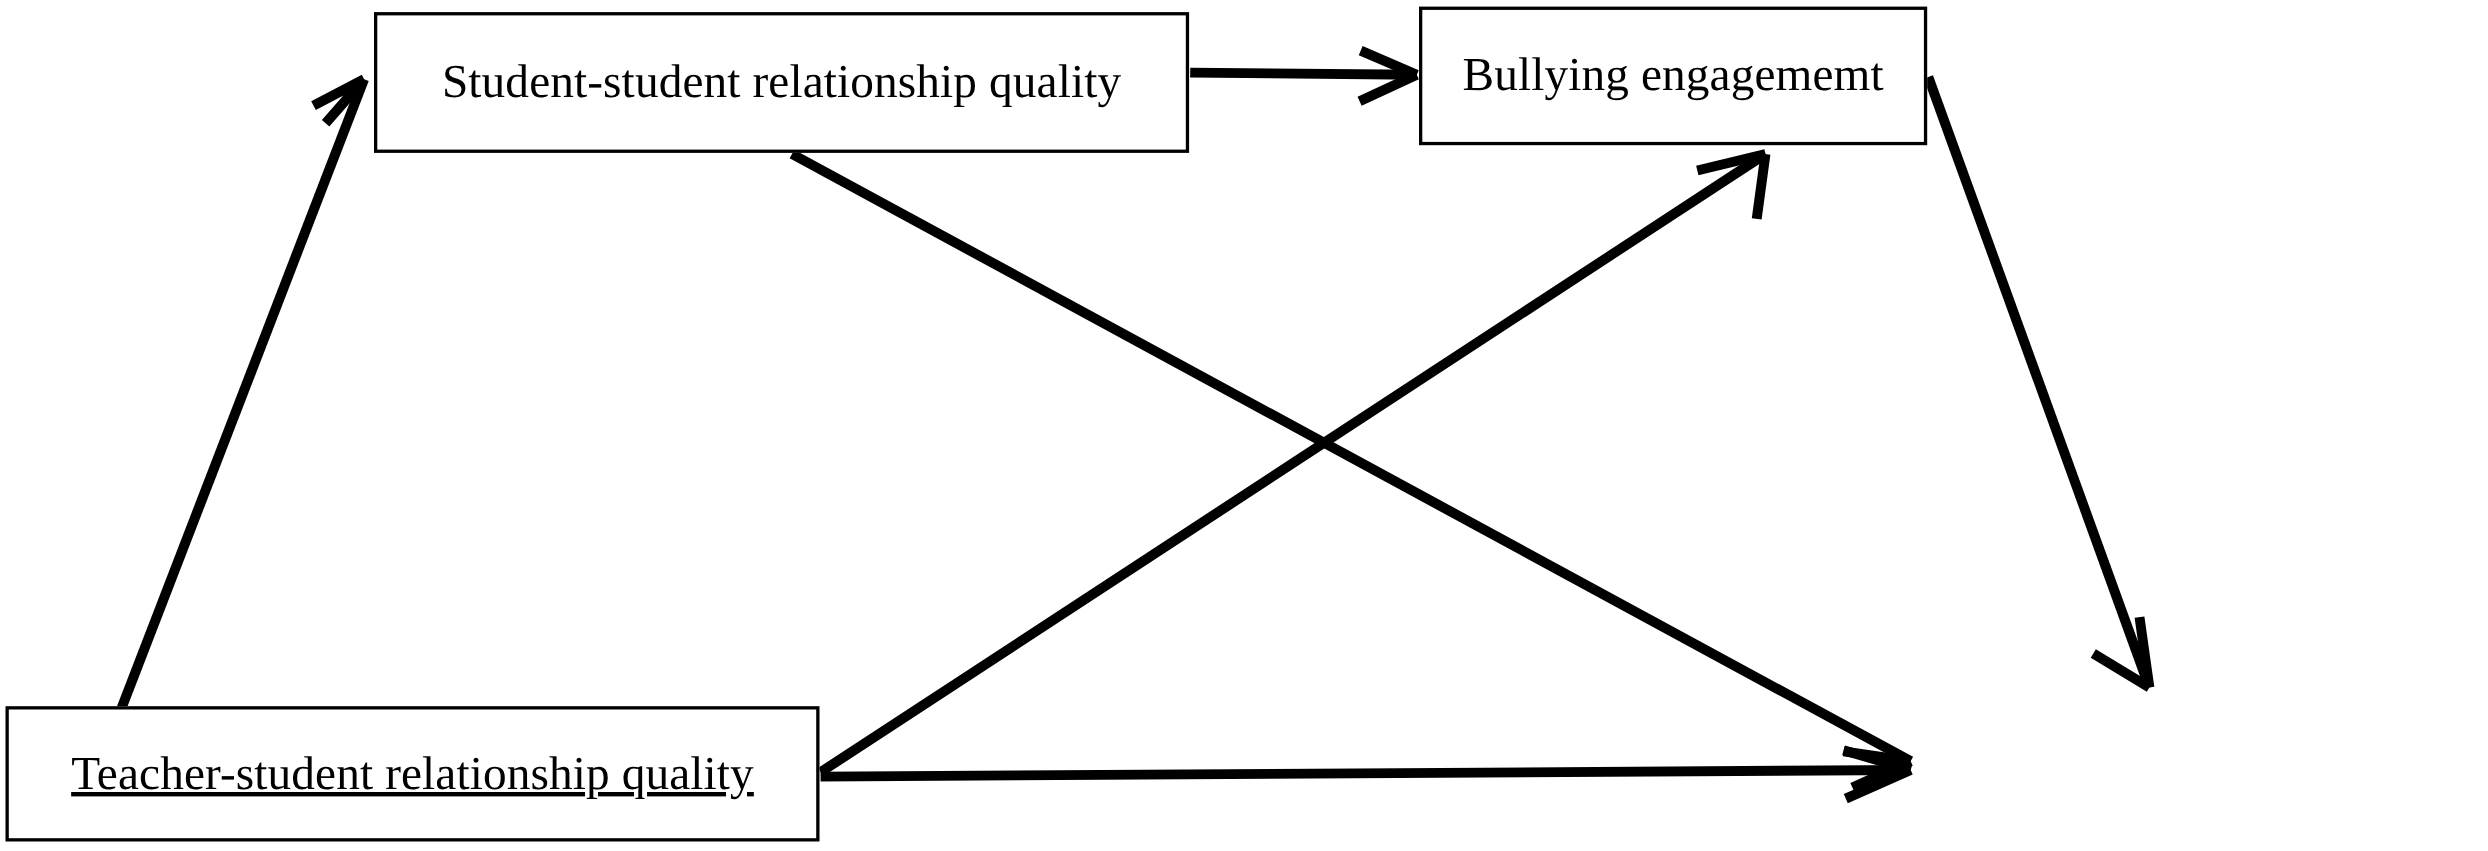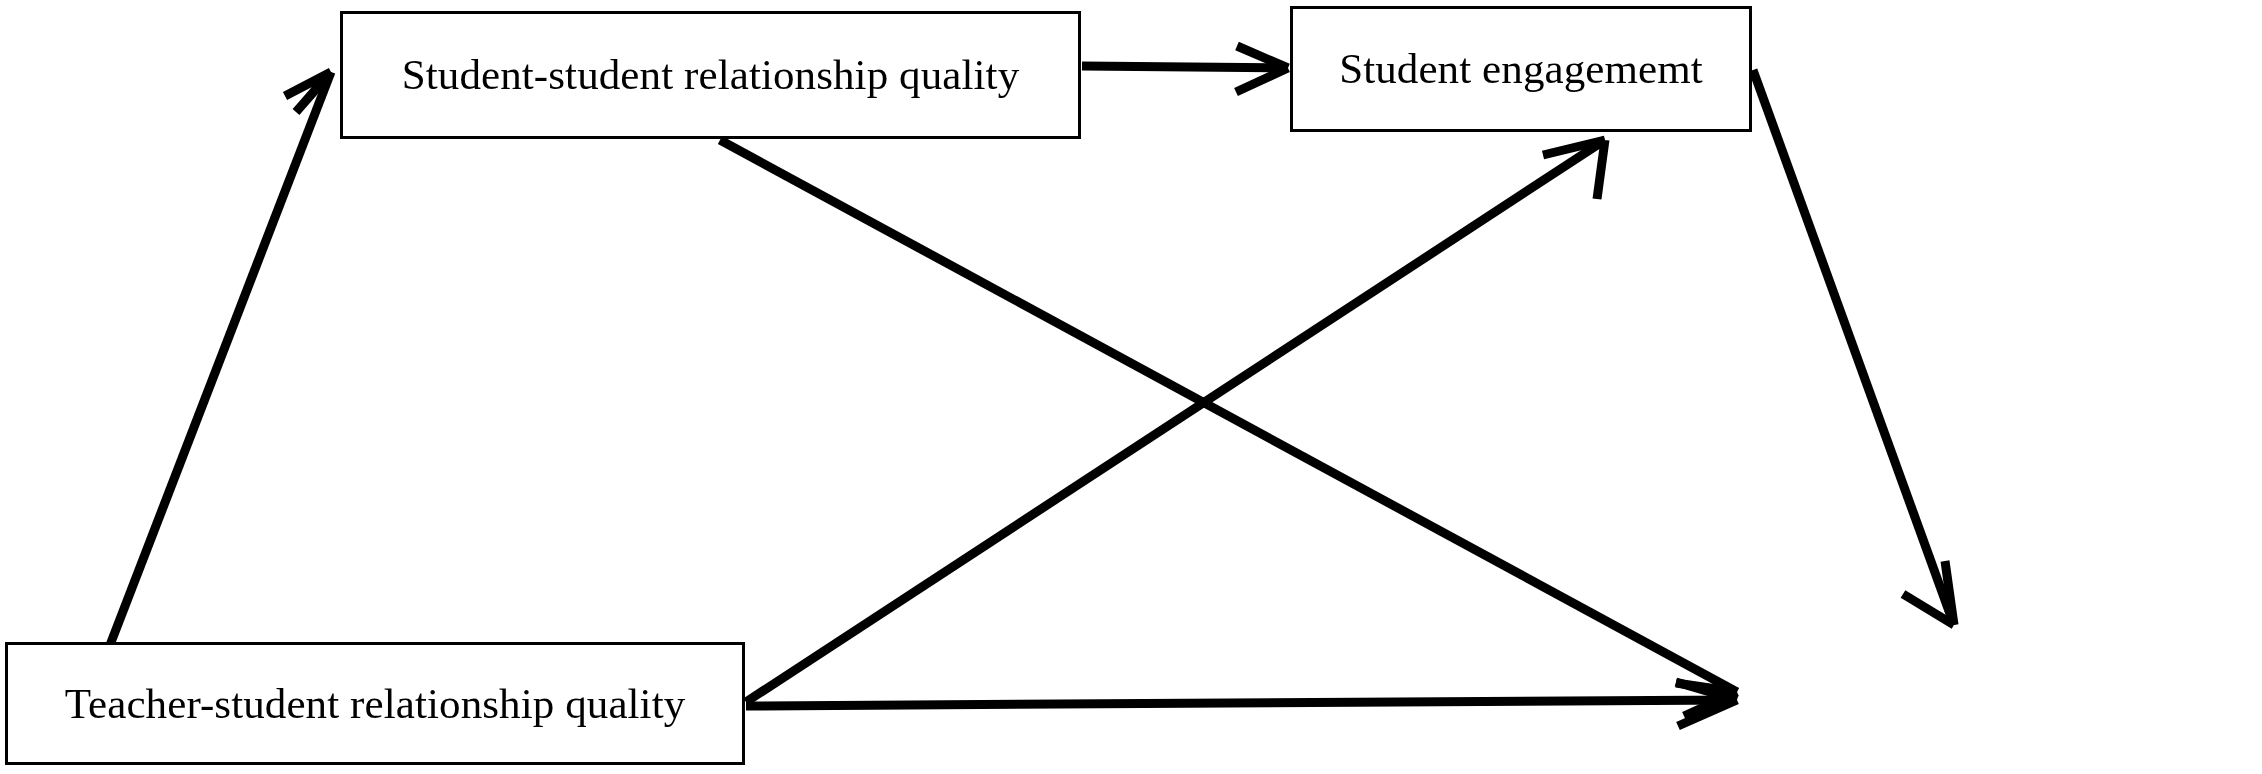--- a/index.html
+++ b/index.html
@@ -40,21 +40,21 @@
     font-size: 43px;
     line-height: 1.1;
     color: #000000;
     white-space: nowrap;
     text-align: center;
     letter-spacing: 0.1px;
   }
   
   #node-student-student { left: 340px;  top: 11px;  width: 741px; height: 128px; }
   #node-student-engagement { left: 1290px; top: 6px;   width: 462px; height: 126px; }
-  #node-teacher-student { left: 5px;   top: 642px; width: 740px; height: 123px; }
+  #node-teacher-student { left: 5px;   top: 642px; width: 740px; height: 123px; text-decoration: underline; }
   #node-bullying      { left: 1740px; top: 627px; width: 515px; height: 126px; }
 </style>
 </head>
 <body>
 
 <div id="diagram-root">
 
   <svg id="edge-layer" viewBox="0 0 2262 774" width="2262" height="774" xmlns="http://www.w3.org/2000/svg">
 
     <g>
@@ -86,21 +86,21 @@
       <path d="M 1753 70 L 1954 625" fill="none" stroke="#000000" stroke-width="9" stroke-linecap="butt"></path>
       <path d="M 1954 625 L 1903 594 M 1954 625 L 1945 561" fill="none" stroke="#000000" stroke-width="9" stroke-linecap="butt"></path>
     </g>
   </svg>
 
   <div class="node-box" id="node-student-student">
     <span class="node-label">Student-student relationship quality</span>
   </div>
 
   <div class="node-box" id="node-student-engagement">
-    <span class="node-label">Student engagememt</span>
+    <span class="node-label">Bullying engagememt</span>
   </div>
 
   <div class="node-box" id="node-teacher-student">
     <span class="node-label">Teacher-student relationship quality</span>
   </div>
 
 
 </div>
 
 </body></html>

